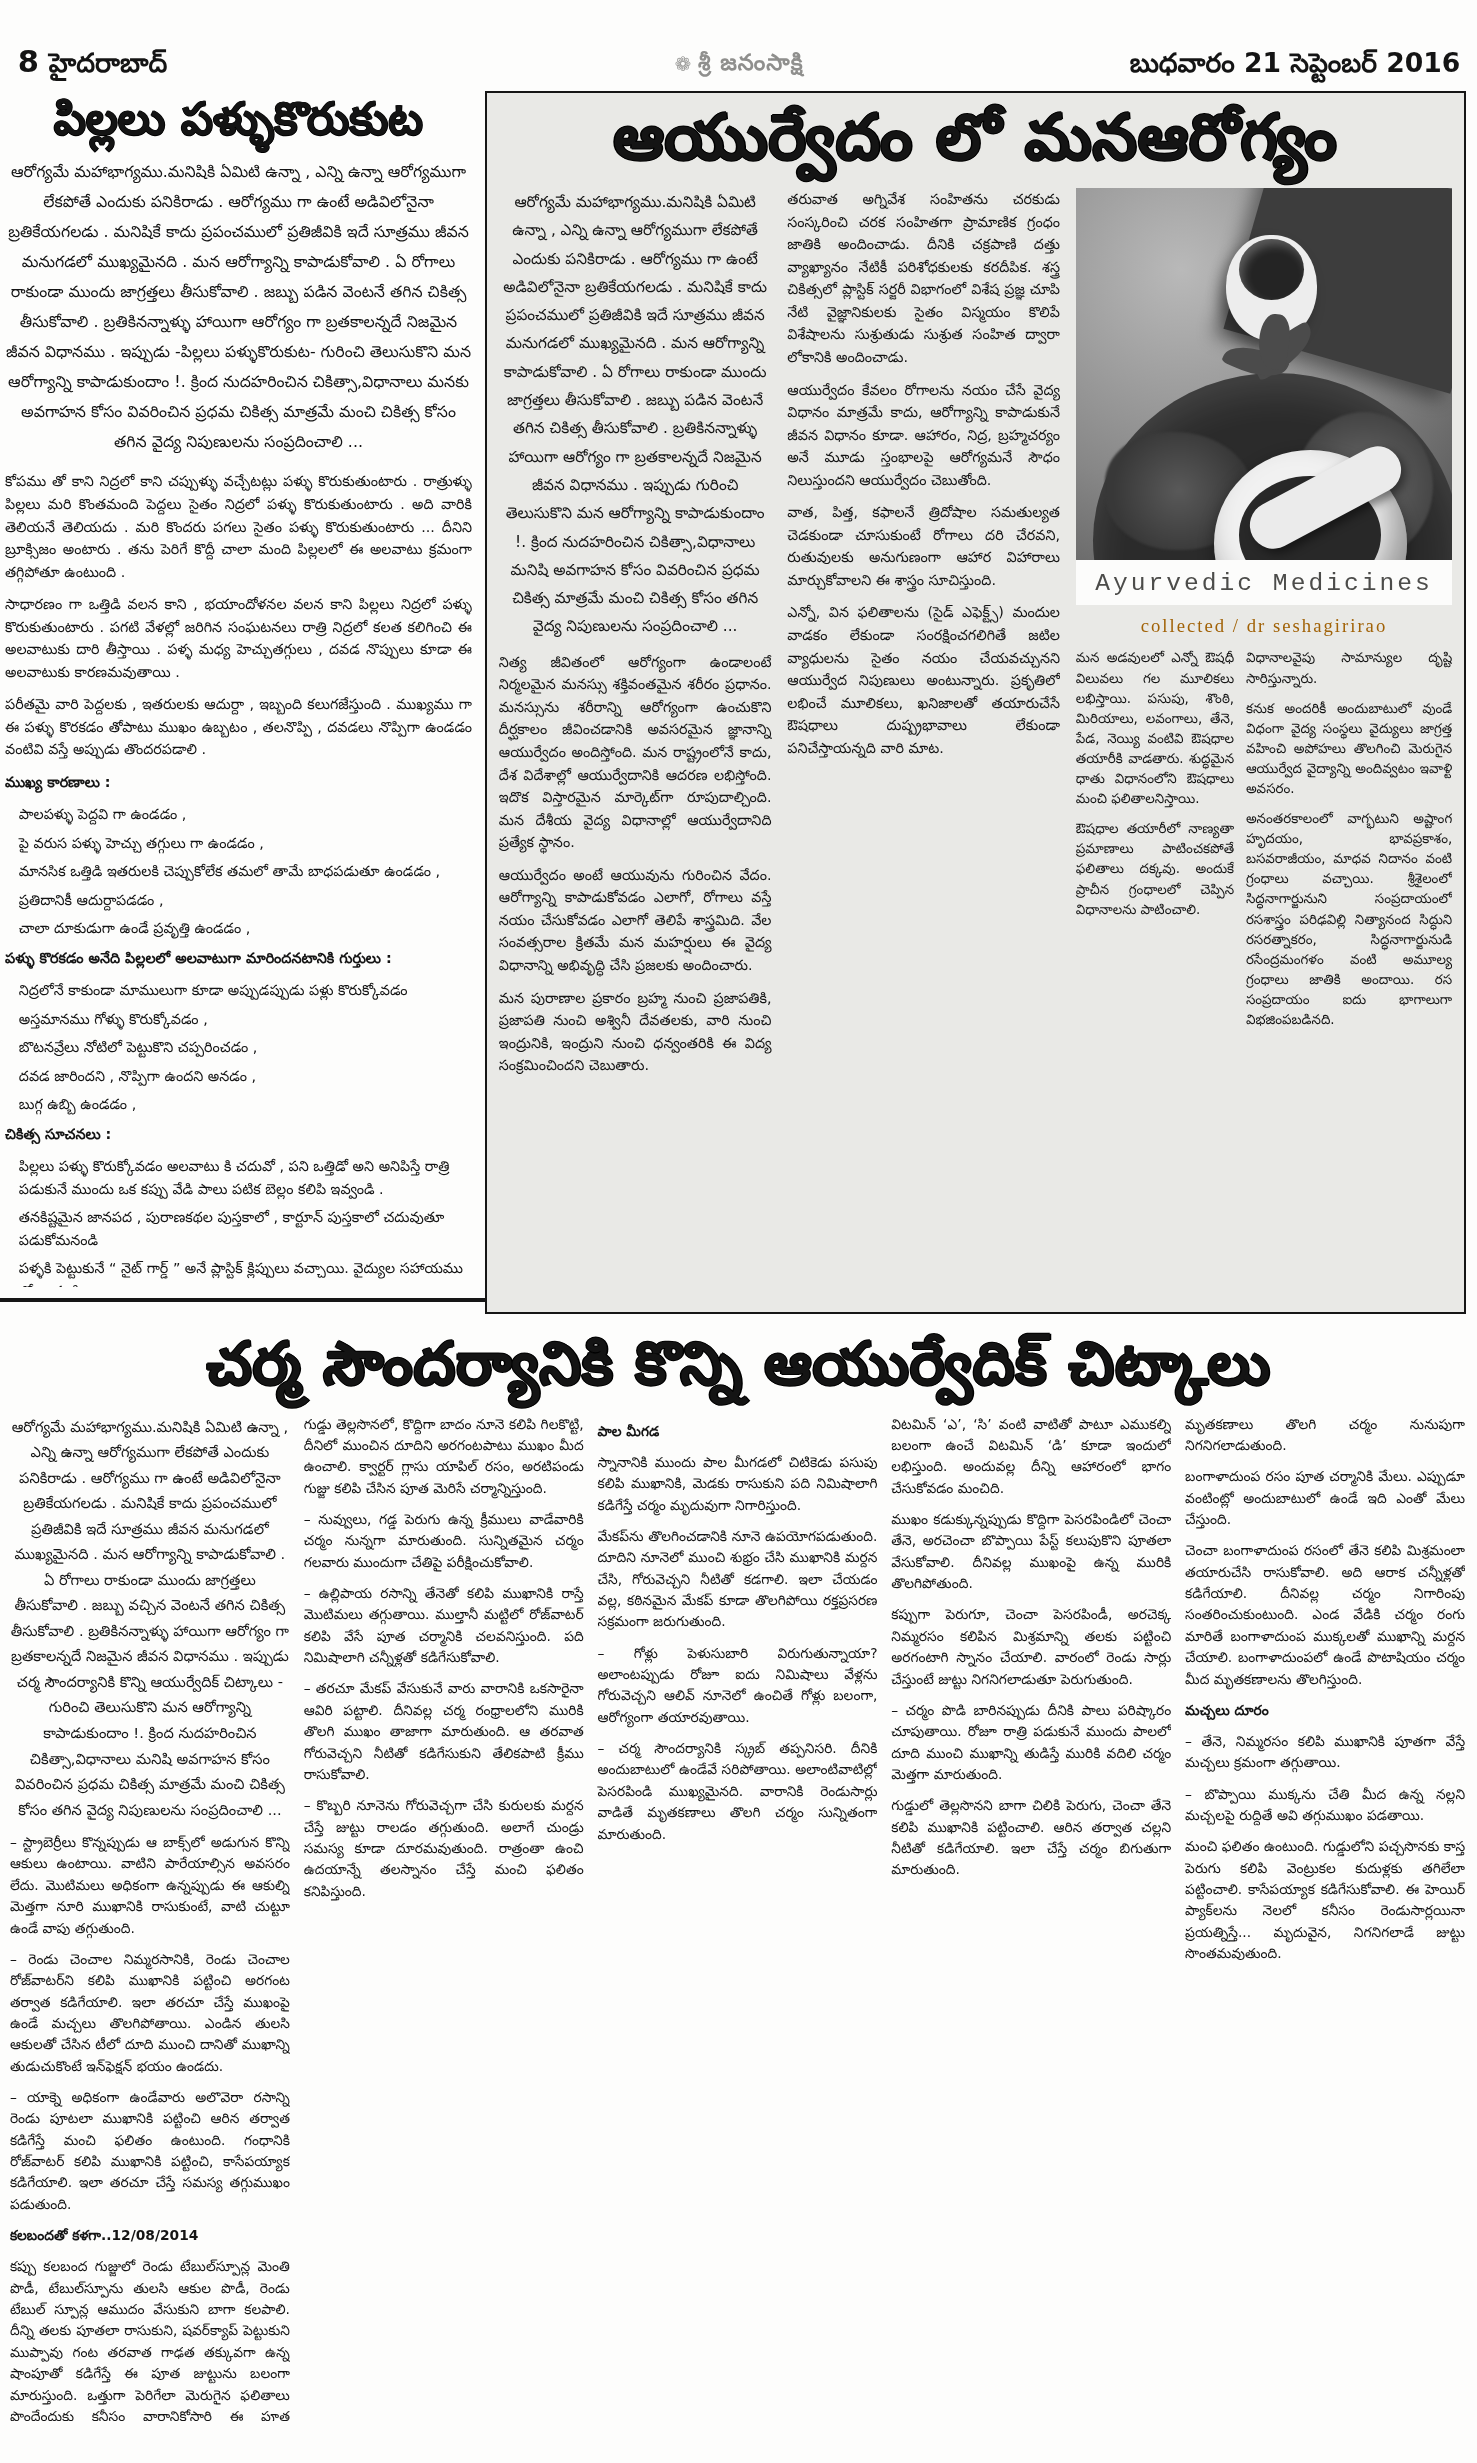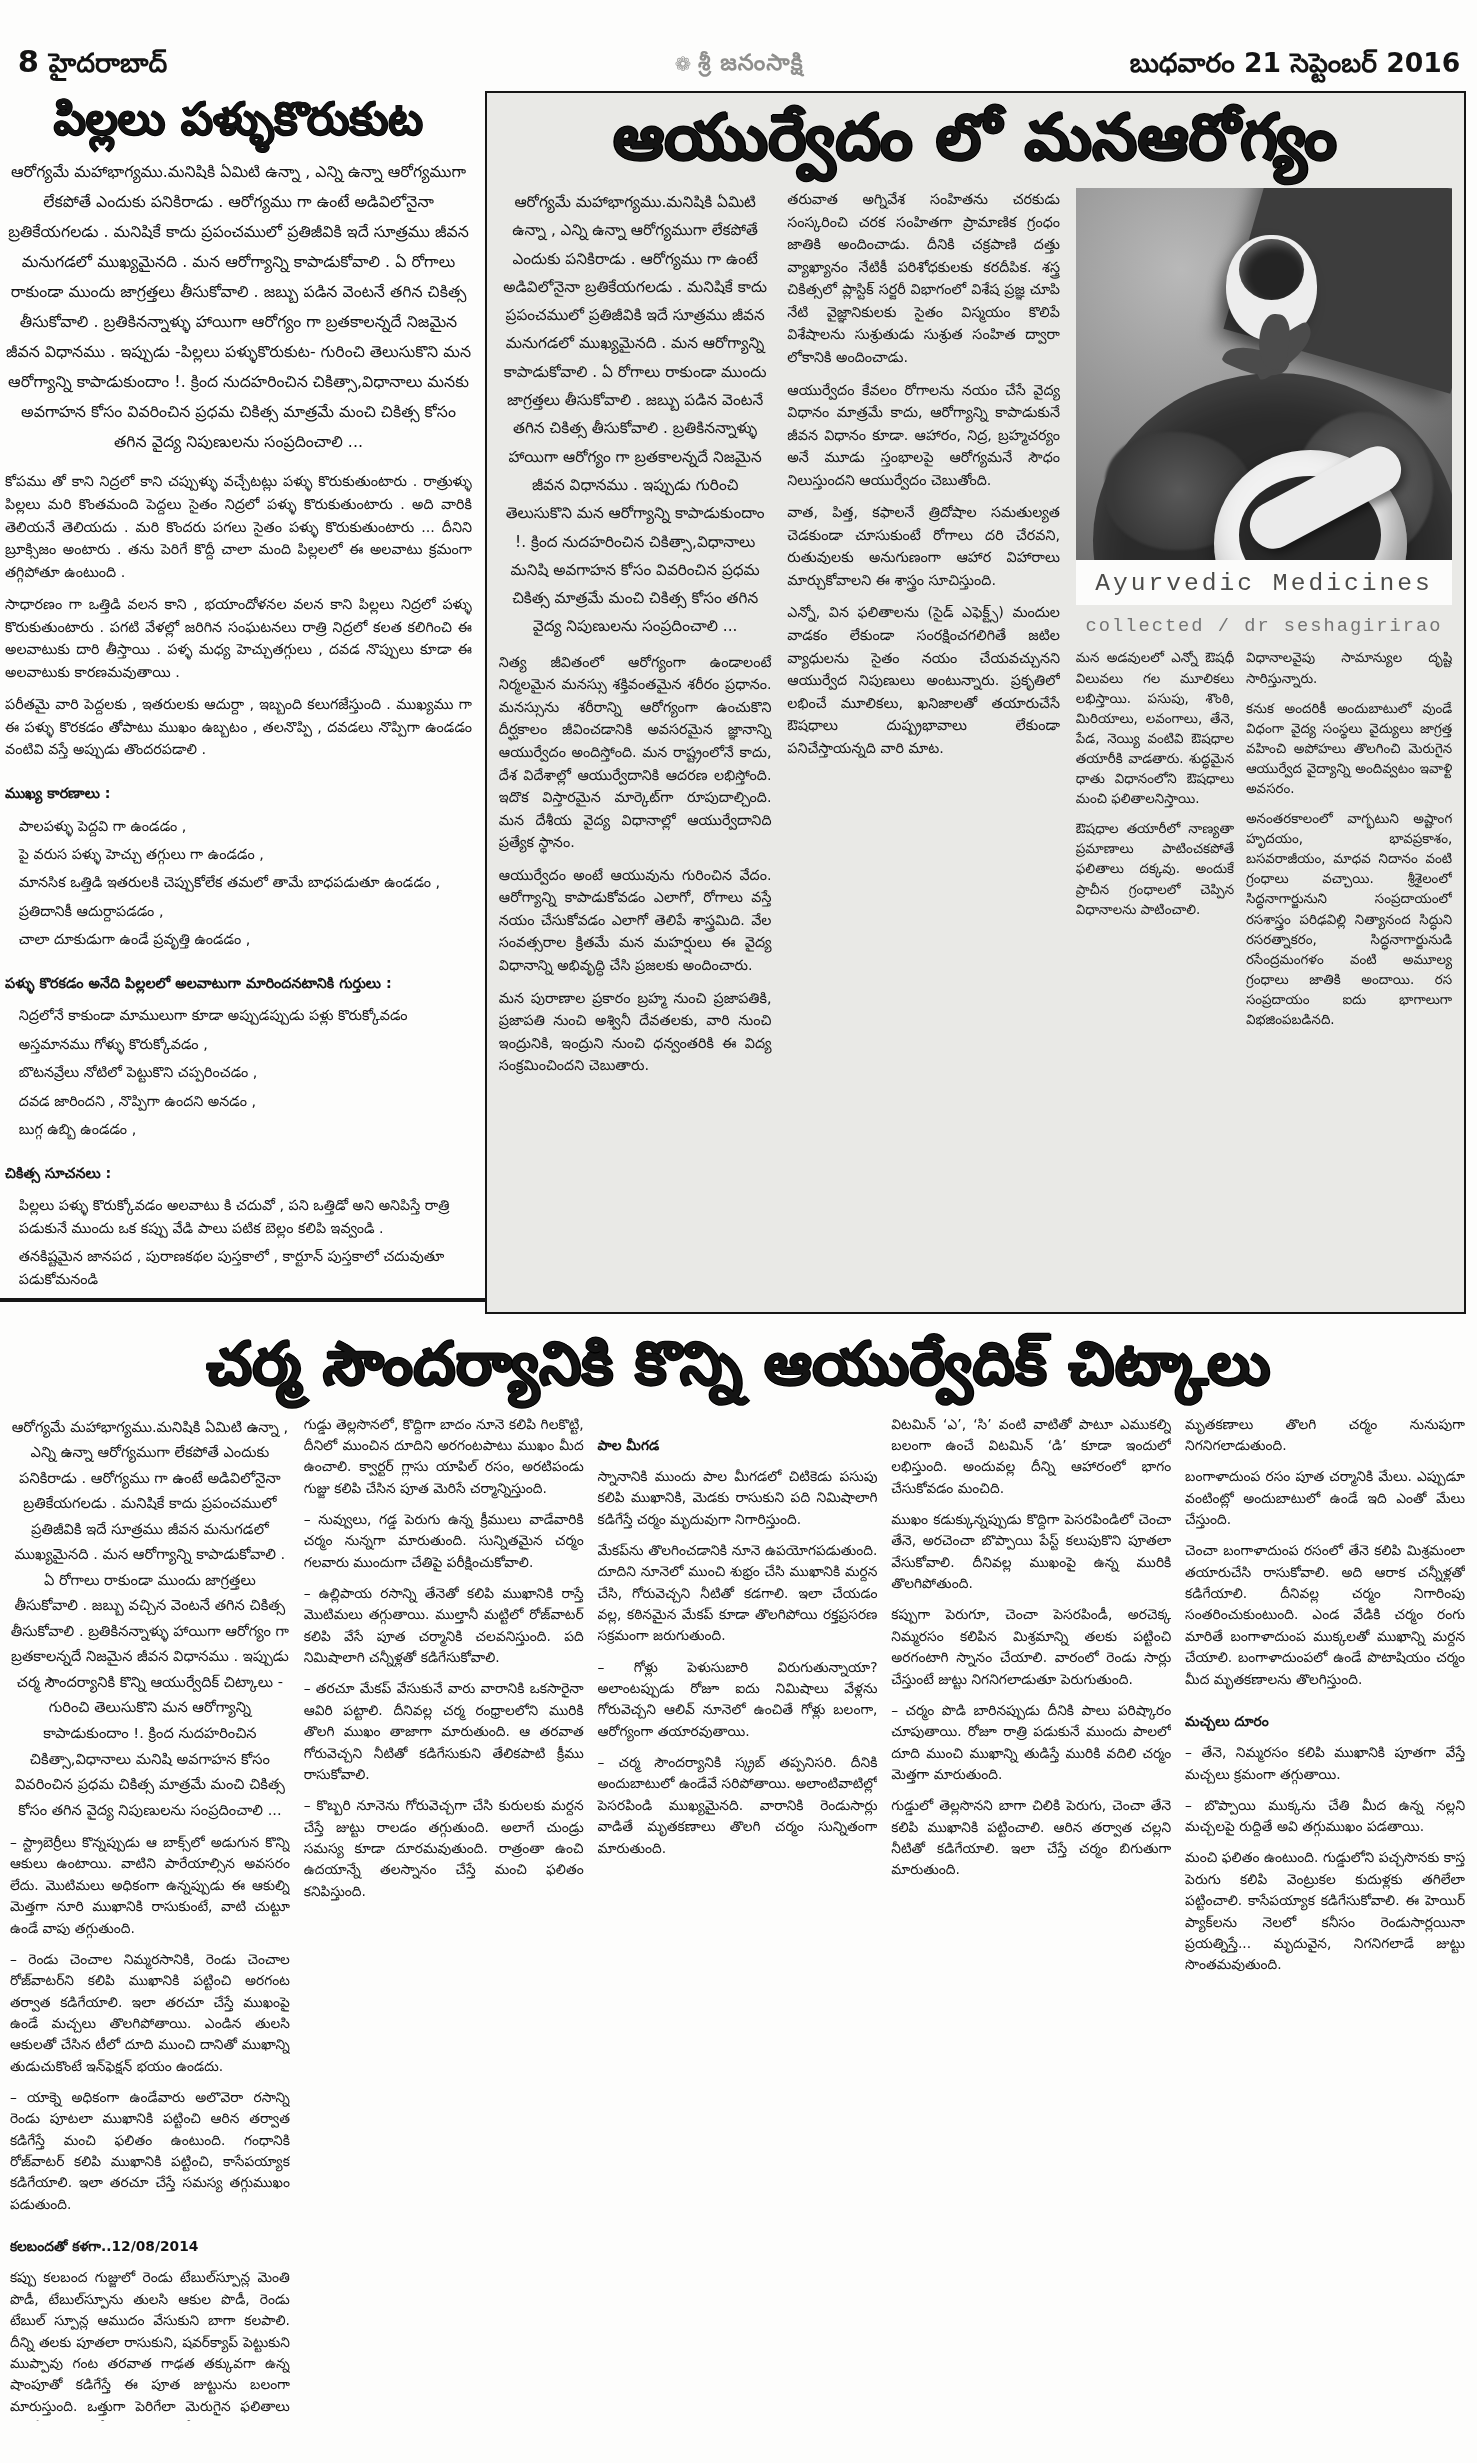--- a/index.html
+++ b/index.html
@@ -12,21 +12,21 @@
   .page-num{font-size:30.5px;font-weight:bold;}
   .city{font-size:26.6px;font-weight:bold;}
   .hdr-logo{position:absolute;left:50%;transform:translateX(-50%);bottom:3.9px;
             color:#8f8f8d;font-size:22.7px;font-weight:bold;letter-spacing:1px;display:flex;gap:5.9px;align-items:center;}
   .logo-glyph{font-size:19.7px;color:#9a9a98;}
   .hdr-date{position:absolute;right:0;bottom:0;font-size:26.6px;font-weight:bold;}
 
   
   .para{margin:0 0 9.9px 0;font-size:14.3px;line-height:1.58;text-align:justify;}
   .para.center{text-align:center;font-size:15.3px;line-height:1.85;}
-  .para.subhead{font-weight:bold;text-align:left;margin-top:21px;}
+  .para.subhead{font-weight:bold;text-align:left;margin-top:7px;}
   .para.list{text-align:left;padding-left:13.8px;margin-bottom:5.9px;}
 
   
   .art-teeth{position:absolute;left:5px;top:93px;width:467px;height:1194px;overflow:hidden;}
   .art-teeth h1{margin:0 0 11.8px 0;text-align:center;font-size:45px;line-height:1.15;font-weight:bold;
                 text-shadow:0.8px 0 #000,-0.8px 0 #000,0 0.8px #000;}
   .art-teeth .intro{font-size:15.8px;line-height:1.9;text-align:center;margin-bottom:13.8px;}
 
   .rule-left{position:absolute;left:0;top:1298px;width:498px;height:3.9px;background:#161616;}
 
@@ -52,22 +52,22 @@
   .ph-leafA{left:173px;top:148px;width:69px;height:29.6px;transform:rotate(-30deg);}
   .ph-leafB{left:148px;top:160px;width:63px;height:27.6px;transform:rotate(205deg);}
   .ph-leafC{left:183px;top:126px;width:29.6px;height:55px;transform:rotate(8deg);border-radius:60% 60% 20% 80%;}
   .ph-mortar{position:absolute;left:138px;bottom:-77px;width:193px;height:187px;background:#f1f1ee;border-radius:50%;
              box-shadow:inset -13.8px -21.7px 33px rgba(0,0,0,.38),0 5.9px 15.8px rgba(0,0,0,.4);}
   .ph-mortar-in{position:absolute;left:25.6px;top:25.6px;width:142px;height:118px;background:#2a2825;border-radius:50%;}
   .ph-pestle{position:absolute;left:167px;bottom:39px;width:165px;height:47px;background:#edebe7;border-radius:25.6px;
              transform:rotate(-28deg);box-shadow:2px 5.9px 9.9px rgba(0,0,0,.45);}
   .cap-strip{background:#fcfcfb;text-align:center;padding:9.9px 0 7.9px;}
   .cap-text{font-family:"Liberation Mono","DejaVu Sans Mono",monospace;font-size:24.6px;letter-spacing:3px;color:#4c4c4a;}
-  .credit-text{text-align:center;font-family:Liberation Mono, monospace;font-size:18.7px;letter-spacing:2px;
-               color:#737373;padding:9.9px 0 11.8px;}
+  .credit-text{text-align:center;font-family:Liberation Serif, serif;font-size:18.7px;letter-spacing:2px;
+               color:#a16207;padding:9.9px 0 11.8px;}
   .ay-sub{display:flex;gap:11.8px;flex:1;overflow:hidden;}
   .ay-sc1{width:165px;overflow:hidden;}
   .ay-sc2{width:215px;overflow:hidden;}
   .ay-sub .para{font-size:13.4px;line-height:1.5;}
 
   
   .art-skin{position:absolute;left:9.9px;top:1318px;width:1458px;height:1141px;overflow:hidden;}
   .art-skin h1{margin:12px;text-align:center;font-size:59px;line-height:1.15;font-weight:bold;letter-spacing:1px;
                text-shadow:1.4px 0 #000,-1.4px 0 #000,0 1.2px #000,0 -1.2px #000;}
   .sk-cols{display:flex;gap:13.8px;margin-top:15.8px;height:1007px;overflow:hidden;}

